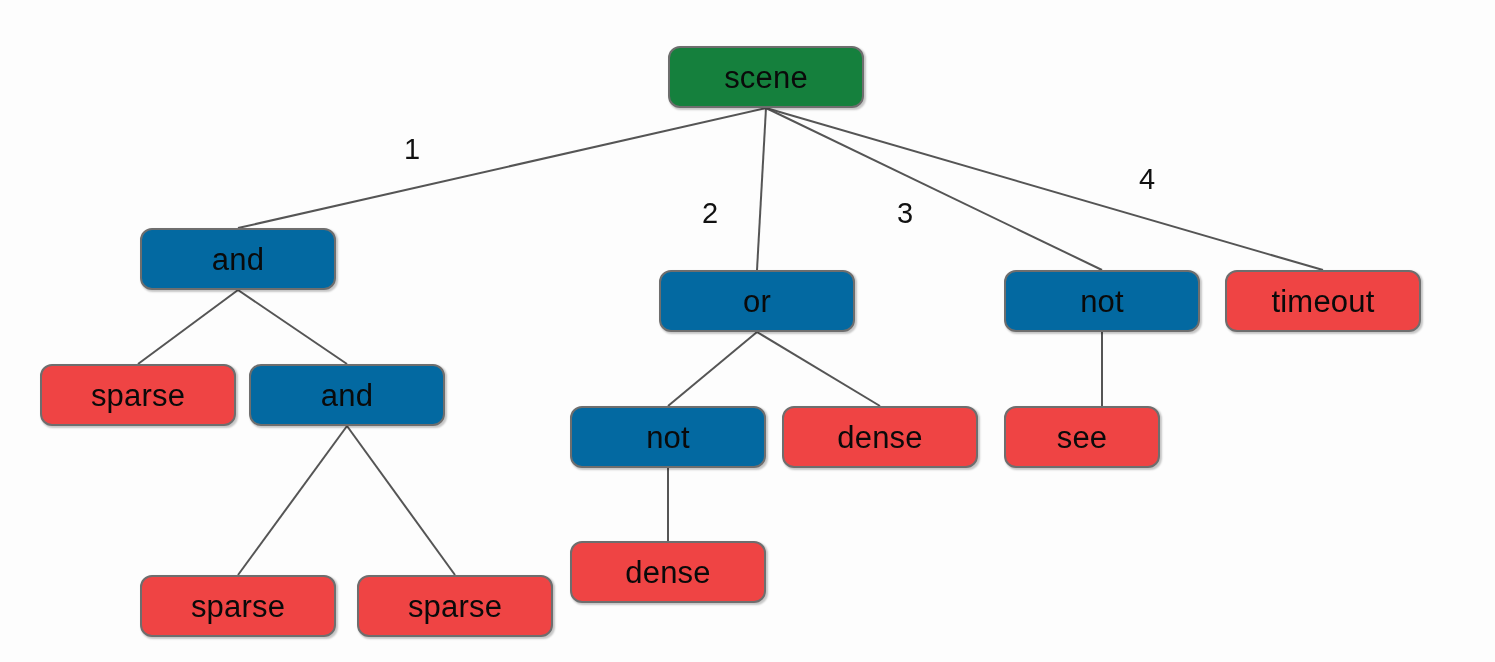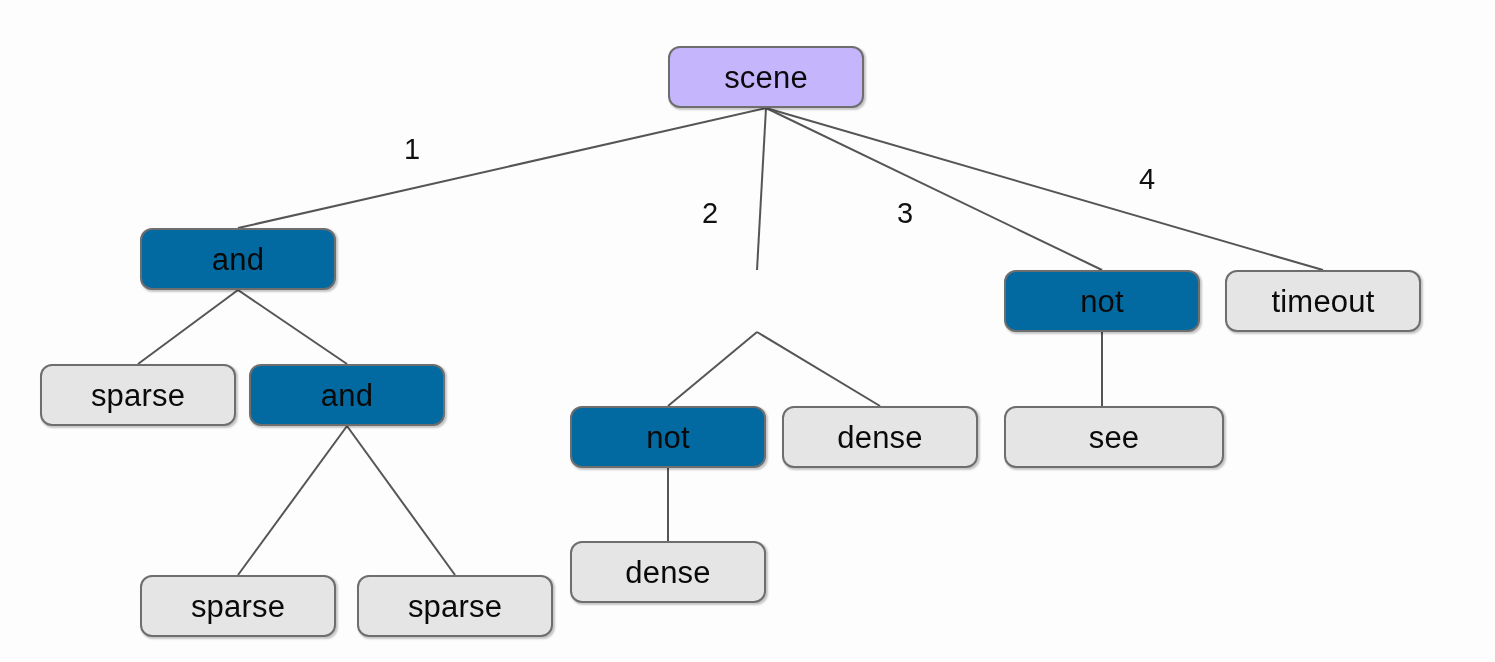--- a/index.html
+++ b/index.html
@@ -34,23 +34,23 @@
     border: 2px solid #6e6e6e;
     border-radius: 12px;
     font-size: 31px;
     line-height: 1;
     color: #0a0a0a;
     letter-spacing: 0.2px;
     box-shadow: 1.5px 1.5px 2px rgba(0,0,0,0.22);
     font-family: "Liberation Sans", sans-serif;
     white-space: nowrap;
   }
-  .node.fill-root   { background: #c4b5fd; }
+  .node.fill-root   { background: #15803d; }
   .node.fill-op     { background: #0369a1; }
-  .node.fill-leaf   { background: #e5e5e5; }
+  .node.fill-leaf   { background: #ef4444; }
   .edge-label {
     position: absolute;
     font-size: 29px;
     color: #111111;
     font-family: "Liberation Sans", sans-serif;
     line-height: 1;
     white-space: nowrap;
   }
 </style>
 </head>
@@ -90,38 +90,41 @@
   </div>
 
   <div class="node fill-leaf" style="left: 140px; top: 575px; width: 196px; height: 62px;">
     <span>sparse</span>
   </div>
 
   <div class="node fill-leaf" style="left: 357px; top: 575px; width: 196px; height: 62px;">
     <span>sparse</span>
   </div>
 
+  <div class="node fill-op" style="left: 659px; top: 270px; width: 196px; height: 62px;">
+    <span>or</span>
+  </div>
 
   <div class="node fill-op" style="left: 570px; top: 406px; width: 196px; height: 62px;">
     <span>not</span>
   </div>
 
   <div class="node fill-leaf" style="left: 570px; top: 541px; width: 196px; height: 62px;">
     <span>dense</span>
   </div>
 
   <div class="node fill-leaf" style="left: 782px; top: 406px; width: 196px; height: 62px;">
     <span>dense</span>
   </div>
 
   <div class="node fill-op" style="left: 1004px; top: 270px; width: 196px; height: 62px;">
     <span>not</span>
   </div>
 
-  <div class="node fill-leaf" style="left: 1004px; top: 406px; width: 220px; height: 62px;">
+  <div class="node fill-leaf" style="left: 1004px; top: 406px; width: 156px; height: 62px;">
     <span>see</span>
   </div>
 
   <div class="node fill-leaf" style="left: 1225px; top: 270px; width: 196px; height: 62px;">
     <span>timeout</span>
   </div>
 
 <div class="edge-label" style="left: 404px; top: 135px;">1</div>
     <div class="edge-label" style="left: 702px; top: 199px;">2</div>
     <div class="edge-label" style="left: 897px; top: 199px;">3</div>

